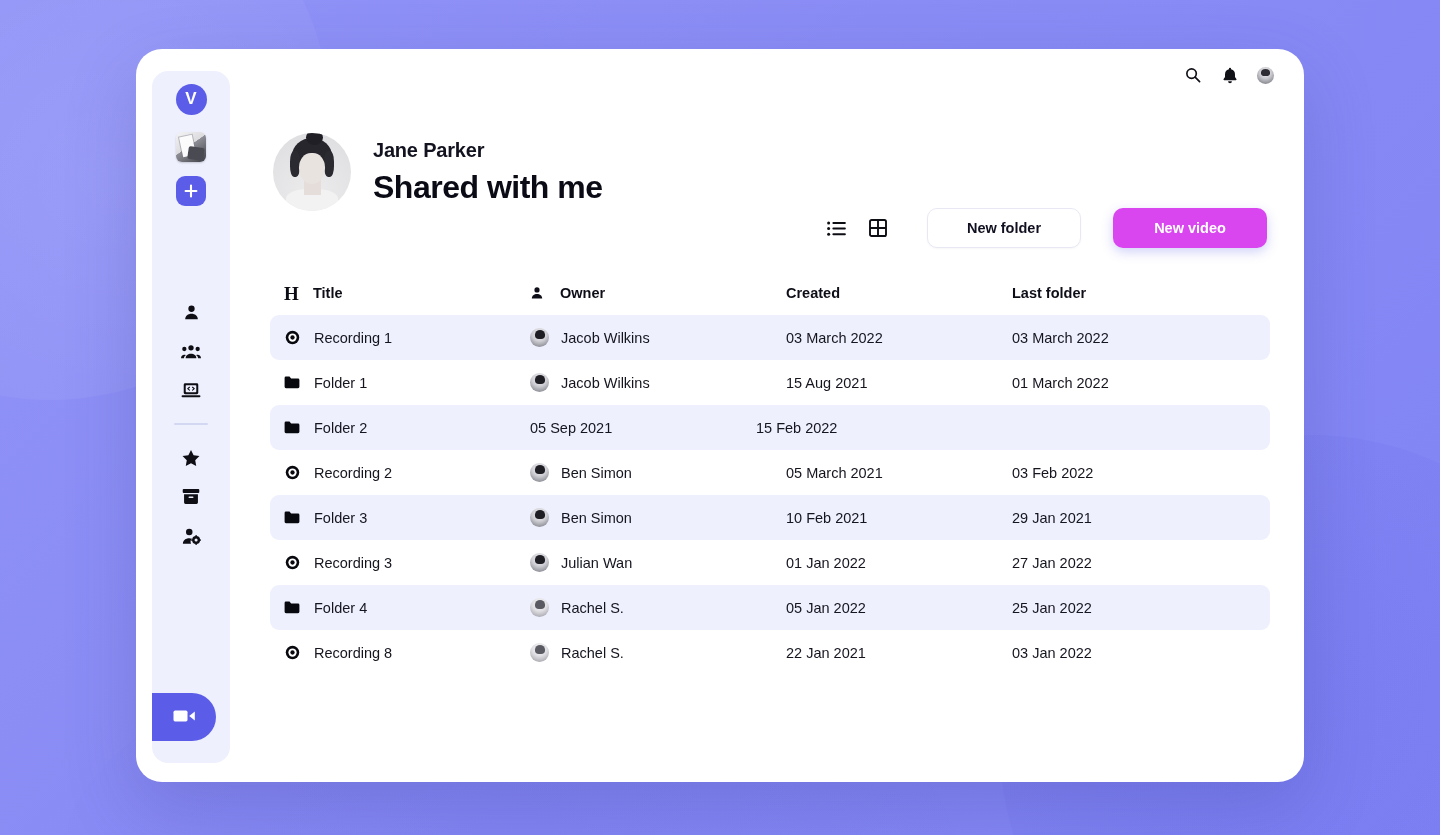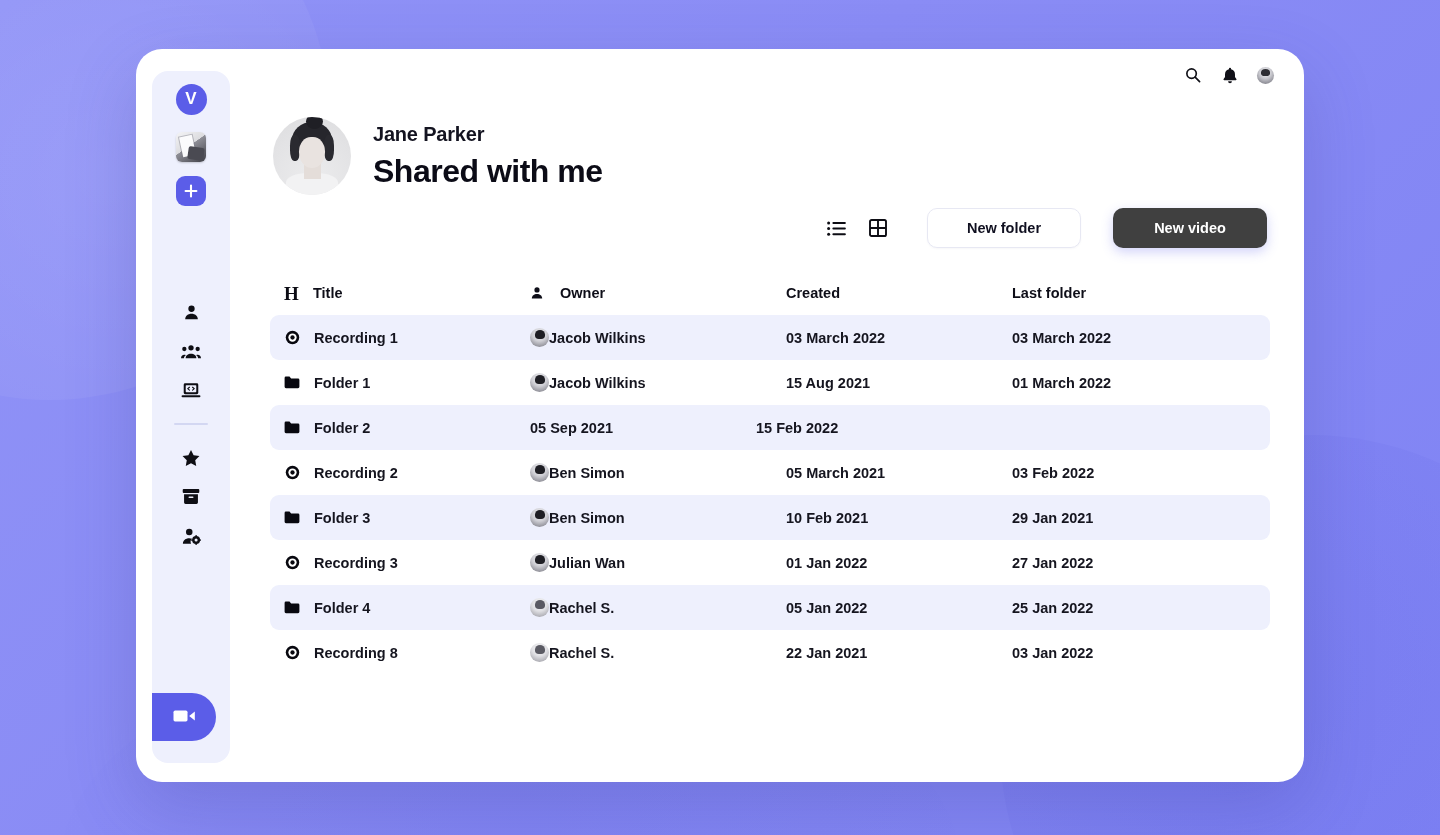--- a/index.html
+++ b/index.html
@@ -168,21 +168,21 @@
     position: absolute;
     left: 4px; top: 2px;
     width: 9px; height: 7px;
     border-radius: 50% 50% 40% 40%;
     background: #2d2d33;
   }
 
   
   #page-header {
     position: absolute;
-    left: 137px; top: 68px;
+    left: 137px; top: 84px;
     display: flex; align-items: center; gap: 22px;
   }
   #profile-avatar {
     width: 78px; height: 78px;
     border-radius: 50%;
     background: radial-gradient(circle at 50% 78%, #ececed 0%, #e3e3e5 60%, #dcdcde 100%);
     position: relative;
     overflow: hidden;
     flex: none;
   }
@@ -265,21 +265,21 @@
     font-family: "Liberation Sans", sans-serif;
     font-size: 14.5px;
     font-weight: 700;
     color: #101020;
     cursor: pointer;
     box-shadow: 0 1px 2px rgba(40,40,90,0.04);
   }
   #btn-new-video {
     margin-left: 24px;
     width: 154px; height: 40px;
-    background: #404040;
+    background: #d946ef;
     border: none;
     border-radius: 10px;
     font-family: "Liberation Sans", sans-serif;
     font-size: 14.5px;
     font-weight: 700;
     color: #ffffff;
     cursor: pointer;
     box-shadow: 0 4px 12px rgba(91,93,232,0.28);
   }
 
@@ -300,21 +300,21 @@
   #table-head {
     height: 44px;
     color: #0e0e18;
     font-size: 14.5px;
     font-weight: 700;
     display: flex;
     align-items: center;
     padding-left: 14px;
   }
   .c-title  { width: 246px; display: flex; align-items: center; gap: 14px; }
-  .c-owner  { width: 256px; display: flex; align-items: center; }
+  .c-owner  { width: 256px; display: flex; align-items: center; gap: 12px; }
   .c-created{ width: 226px; }
   .c-edited { width: 220px; }
 
   #table-head .c-title  { gap: 15px; }
   #table-head .c-owner  { gap: 16px; }
 
   .head-h {
     font-family: "Liberation Serif", serif;
     font-size: 19px;
     font-weight: 700;
@@ -325,21 +325,21 @@
   }
   .row-icon {
     width: 16px; height: 16px;
     display: flex; align-items: center; justify-content: center;
     color: #08080f;
     flex: none;
   }
   .cell-text {
     font-size: 14.5px;
     color: #15151f;
-    font-weight: 700;
+    font-weight: 400;
   }
   .owner-avatar {
     width: 19px; height: 19px;
     border-radius: 50%;
     flex: none;
     position: relative;
     overflow: hidden;
     background: radial-gradient(circle at 50% 30%, #f1f1f3 0%, #cfcfd5 45%, #a0a0a8 72%, #76767e 100%);
   }
   .owner-avatar::after {

